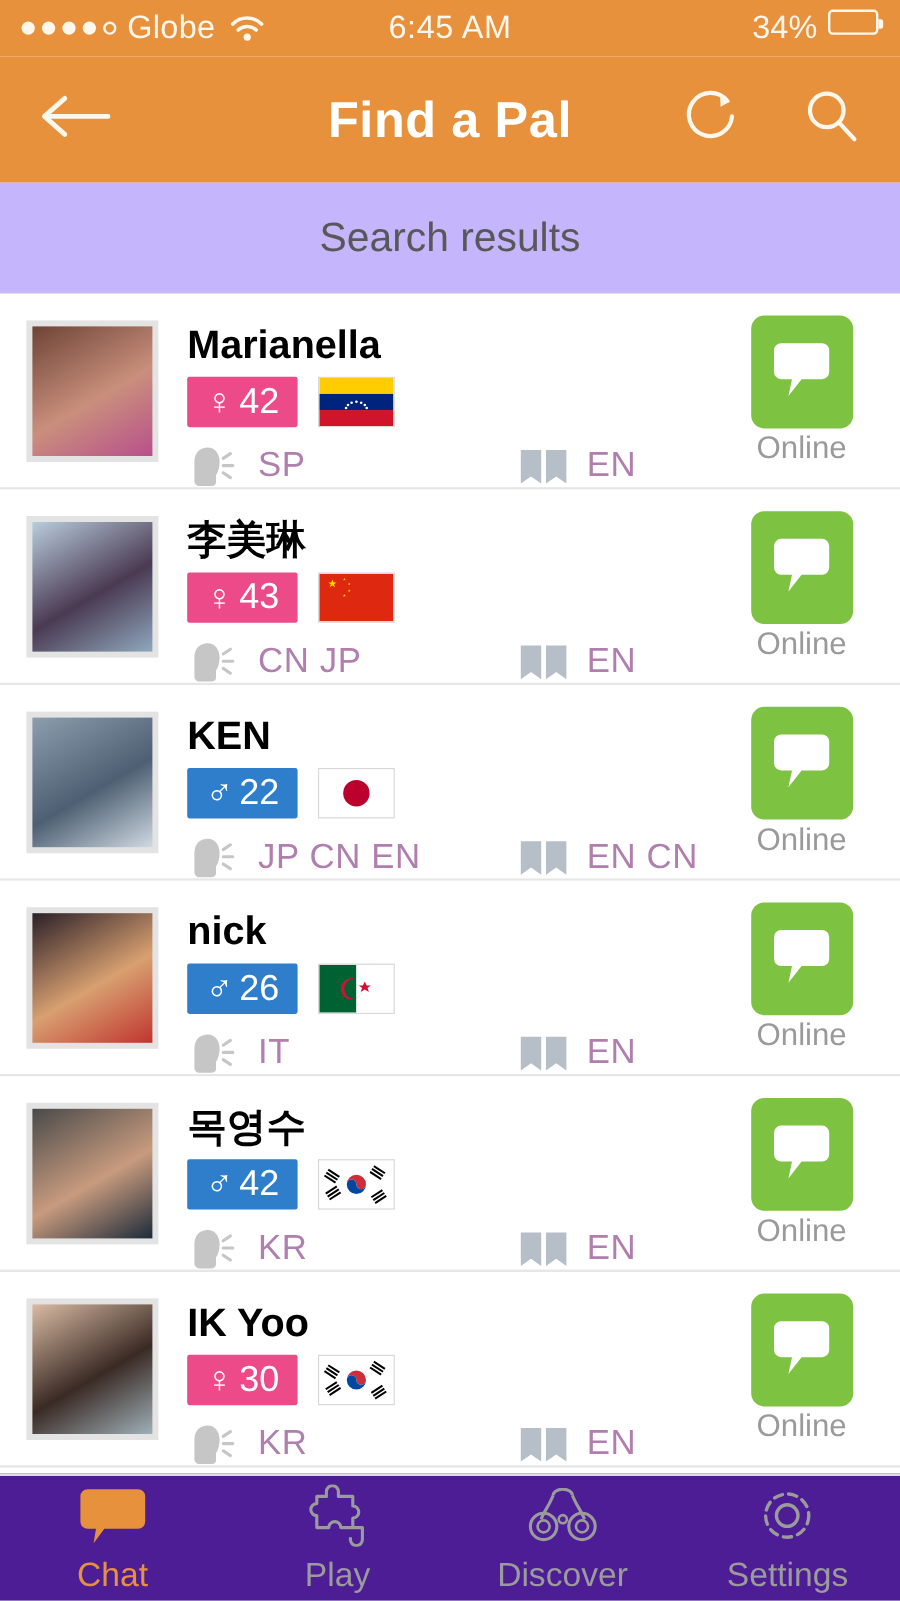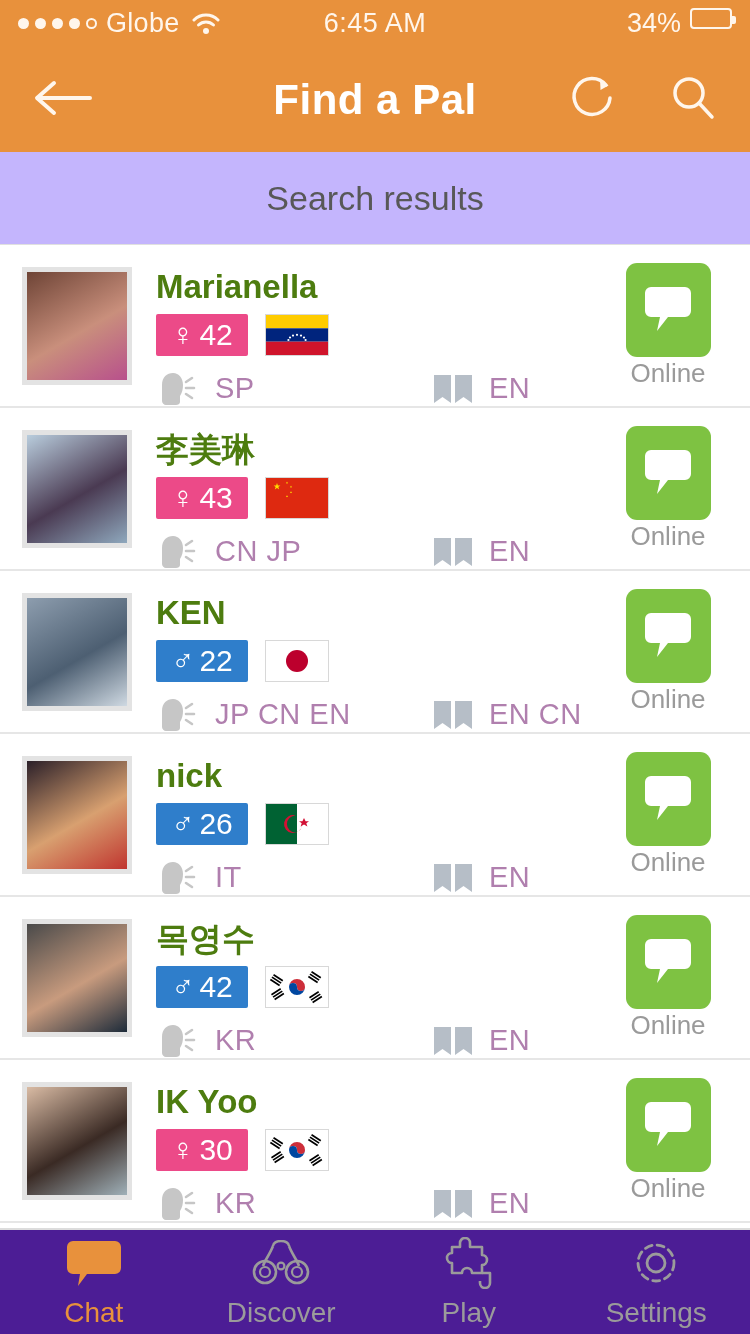--- a/index.html
+++ b/index.html
@@ -63,21 +63,21 @@
     position: relative;
   }
   .avatar-frame {
     width: 110px; height: 118px; background: #E3E3E3; padding: 5px;
     flex: 0 0 110px;
   }
   .avatar { width: 100%; height: 100%; background-size: cover; background-position: center; }
 
   .info { flex: 1 1 auto; padding-left: 24px; height: 118px; position: relative; }
   .uname {
-    font-size: 33px; font-weight: bold; color: #4d7c0f;
+    font-size: 33px; font-weight: bold; color: #000000;
     line-height: 1; margin-top: 3px; white-space: nowrap;
   }
   .meta-row { display: flex; align-items: center; gap: 17px; margin-top: 11px; }
   .badge {
     height: 42px; min-width: 92px; padding: 0 10px; border-radius: 2px;
     display: flex; align-items: center; justify-content: center; gap: 5px;
     color: #fff; font-size: 30px; font-weight: 500;
   }
   .badge.female { background: #EC4A88; }
   .badge.male   { background: #2F7ECB; }
@@ -503,44 +503,44 @@
       <div class="tab active">
     <span class="tab-ico">
           <svg width="58" height="50" viewBox="0 0 58 50">
       <path d="M8 3 L50 3 A6 6 0 0 1 56 9 L56 30 A6 6 0 0 1 50 36 L22 36 L13 48 L15 36 L8 36 A6 6 0 0 1 2 30 L2 9 A6 6 0 0 1 8 3 Z" fill="#E8913C"></path>
           </svg>
         </span>
     <span class="tab-label">Chat</span>
       </div>
       <div class="tab">
     <span class="tab-ico">
+          <svg width="58" height="52" viewBox="0 0 58 52">
+      <path d="M20 6 A5 5 0 0 1 30 6 L30 10 L42 10 L42 18 A5 5 0 0 1 42 28 L42 36 L32 36 A5 5 0 0 0 22 36 L12 36 L12 26 A5 5 0 0 1 12 16 L12 10 L20 10 Z" fill="none" stroke="#9B9B9B" stroke-width="2.6" stroke-linejoin="round"></path>
+      <path d="M42 36 L50 36 L50 46 A5 5 0 0 1 40 46 L40 44" fill="none" stroke="#9B9B9B" stroke-width="2.6" stroke-linejoin="round"></path>
+          </svg>
+        </span>
+    <span class="tab-label">Play</span>
+      </div>
+      <div class="tab">
+    <span class="tab-ico">
           <svg width="60" height="46" viewBox="0 0 60 46">
       <path d="M22 6 C19 14 14 20 12 26" stroke="#9B9B9B" stroke-width="2.6" fill="none"></path>
       <path d="M38 6 C41 14 46 20 48 26" stroke="#9B9B9B" stroke-width="2.6" fill="none"></path>
       <path d="M22 6 A8 5 0 0 1 38 6" stroke="#9B9B9B" stroke-width="2.6" fill="none"></path>
       <circle cx="14" cy="32" r="11" stroke="#9B9B9B" stroke-width="2.6" fill="none"></circle>
       <circle cx="46" cy="32" r="11" stroke="#9B9B9B" stroke-width="2.6" fill="none"></circle>
       <circle cx="14" cy="32" r="5" stroke="#9B9B9B" stroke-width="2.2" fill="none"></circle>
       <circle cx="46" cy="32" r="5" stroke="#9B9B9B" stroke-width="2.2" fill="none"></circle>
       <circle cx="30" cy="26" r="3.4" stroke="#9B9B9B" stroke-width="2.2" fill="none"></circle>
           </svg>
         </span>
     <span class="tab-label">Discover</span>
       </div>
       <div class="tab">
     <span class="tab-ico">
-          <svg width="58" height="52" viewBox="0 0 58 52">
-      <path d="M20 6 A5 5 0 0 1 30 6 L30 10 L42 10 L42 18 A5 5 0 0 1 42 28 L42 36 L32 36 A5 5 0 0 0 22 36 L12 36 L12 26 A5 5 0 0 1 12 16 L12 10 L20 10 Z" fill="none" stroke="#9B9B9B" stroke-width="2.6" stroke-linejoin="round"></path>
-      <path d="M42 36 L50 36 L50 46 A5 5 0 0 1 40 46 L40 44" fill="none" stroke="#9B9B9B" stroke-width="2.6" stroke-linejoin="round"></path>
-          </svg>
-        </span>
-    <span class="tab-label">Play</span>
-      </div>
-      <div class="tab">
-    <span class="tab-ico">
           <svg width="56" height="54" viewBox="0 0 56 54">
       <g stroke="#9B9B9B" stroke-width="2.8" fill="none" stroke-linecap="round">
         <circle cx="28" cy="27" r="9"></circle>
         <circle cx="28" cy="27" r="18" stroke-dasharray="7 5.2"></circle>
       </g>
           </svg>
         </span>
     <span class="tab-label">Settings</span>
       </div>
     </div>

